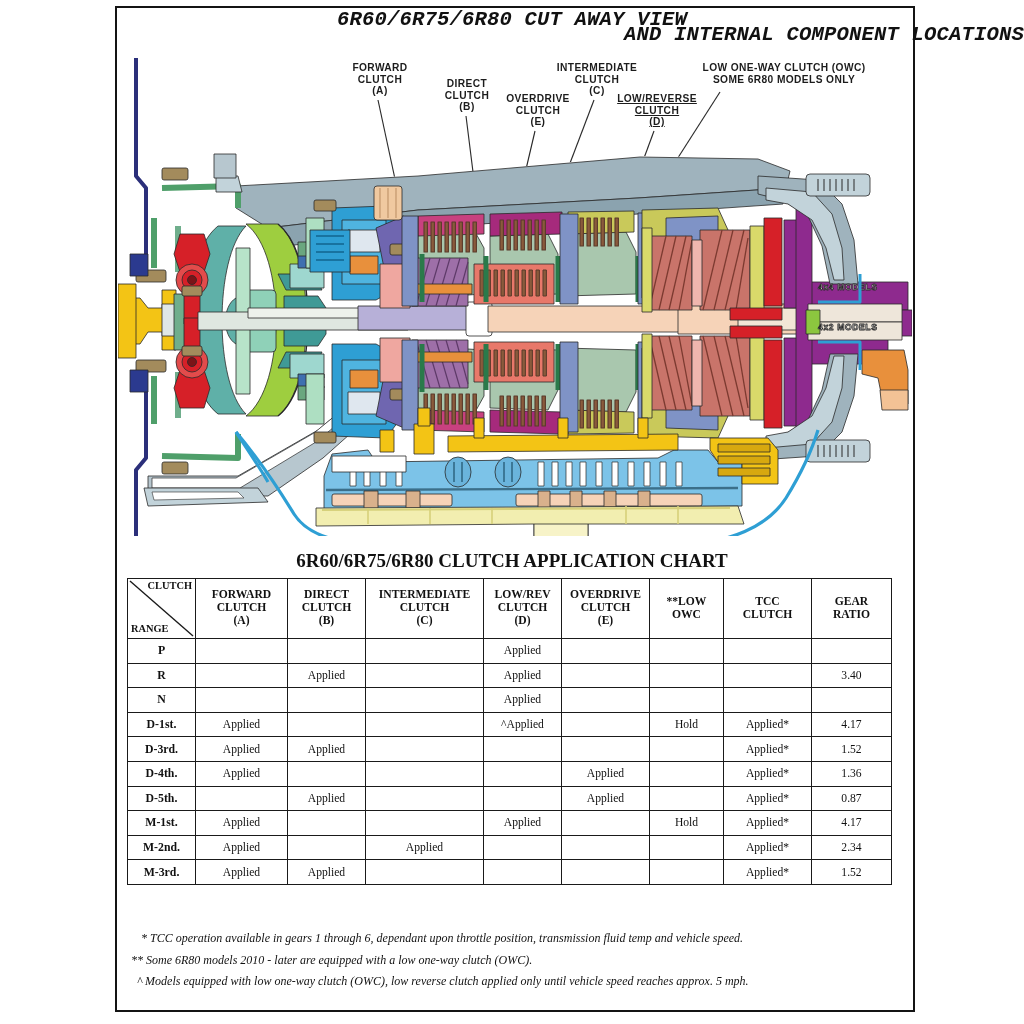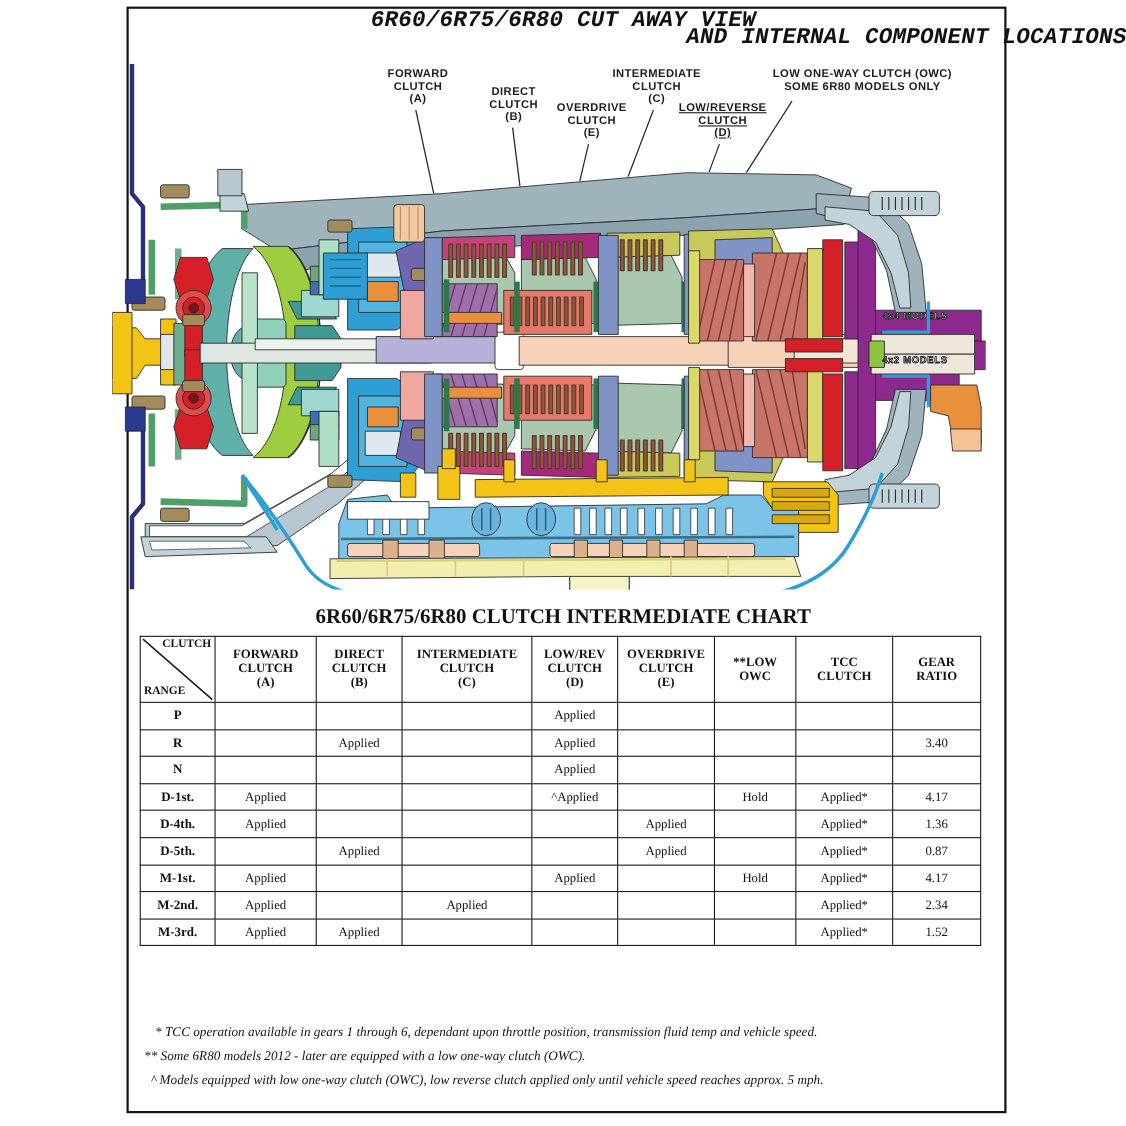--- a/index.html
+++ b/index.html
@@ -22,21 +22,21 @@
                font-family:"Liberation Serif",serif;font-weight:bold;font-size:19px;color:#111;}
 
   
   .callout{position:absolute;font-family:"Liberation Sans",sans-serif;font-weight:bold;
            font-size:10.2px;line-height:11.6px;color:#1c1c1c;text-align:center;
            letter-spacing:.4px;white-space:pre;}
 
   #leaders{position:absolute;left:0;top:0;width:1024px;height:1024px;pointer-events:none;}
 
   
-  #diagram{position:absolute;left:102px;top:58px;width:794px;height:478px;}
+  #diagram{position:absolute;left:118px;top:58px;width:794px;height:478px;}
   #diagram svg{display:block;}
 
   .mdl-label{font-family:"Liberation Sans",sans-serif;font-size:8.6px;font-weight:bold;
              fill:#ffffff;letter-spacing:.6px;}
 
   
   #tbl-wrap{position:absolute;left:127px;top:578px;width:764px;}
   table.chart{border-collapse:collapse;width:764px;table-layout:fixed;
               font-family:"Liberation Serif",serif;}
   table.chart th,table.chart td{border:1px solid #1a1a1a;color:#111;}
@@ -513,21 +513,21 @@
       <rect x="198,0" width="0" height="0"></rect>
       <path d="M192,172 L232,172 L232,214 L192,214 Z" fill="#2e9fd4" stroke="#2a2a2a"></path>
       <g stroke="#12668f" stroke-width="1.3" fill="none">
         <path d="M198,178 L226,178 M198,186 L226,186 M198,194 L226,194 M198,202 L226,202"></path>
       </g>
 
     </g>
   </svg>
   </div>
 
-  <div id="chart-title">6R60/6R75/6R80 CLUTCH INTERMEDIATE CHART</div>
+  <div id="chart-title">6R60/6R75/6R80 CLUTCH APPLICATION CHART</div>
 
   <div id="tbl-wrap">
     <table class="chart">
       <colgroup>
         <col style="width:68px">
           <col style="width:92px">
           <col style="width:78px">
         <col style="width:118px">
           <col style="width:78px">
           <col style="width:88px">
@@ -606,20 +606,31 @@
             <td>Applied</td>
             <td></td>
             <td></td>
             <td>^Applied</td>
             <td></td>
             <td>Hold</td>
             <td>Applied*</td>
             <td>4.17</td>
           </tr>
           <tr>
+            <td class="range">D-3rd.</td>
+            <td>Applied</td>
+            <td>Applied</td>
+            <td></td>
+            <td></td>
+            <td></td>
+            <td></td>
+            <td>Applied*</td>
+            <td>1.52</td>
+          </tr>
+          <tr>
             <td class="range">D-4th.</td>
             <td>Applied</td>
             <td></td>
             <td></td>
             <td></td>
             <td>Applied</td>
             <td></td>
             <td>Applied*</td>
             <td>1.36</td>
           </tr>
@@ -666,17 +677,17 @@
             <td></td>
             <td>Applied*</td>
             <td>1.52</td>
           </tr>
         </tbody>
     </table>
   </div>
 
   <div id="notes">
     <div class="n1">* TCC operation available in gears 1 through 6, dependant upon throttle position, transmission fluid temp and vehicle speed.</div>
-    <div class="n2">** Some 6R80 models 2012 - later are equipped with a low one-way clutch (OWC).</div>
+    <div class="n2">** Some 6R80 models 2010 - later are equipped with a low one-way clutch (OWC).</div>
     <div class="n3">^ Models equipped with low one-way clutch (OWC), low reverse clutch applied only until vehicle speed reaches approx. 5 mph.</div>
   </div>
 
 </div>
 
 </body></html>

